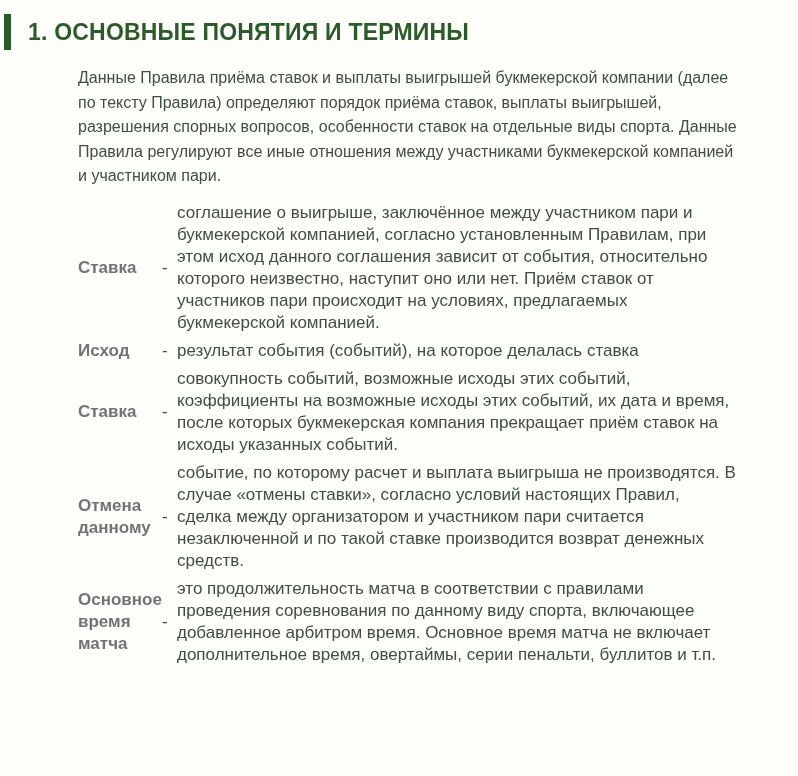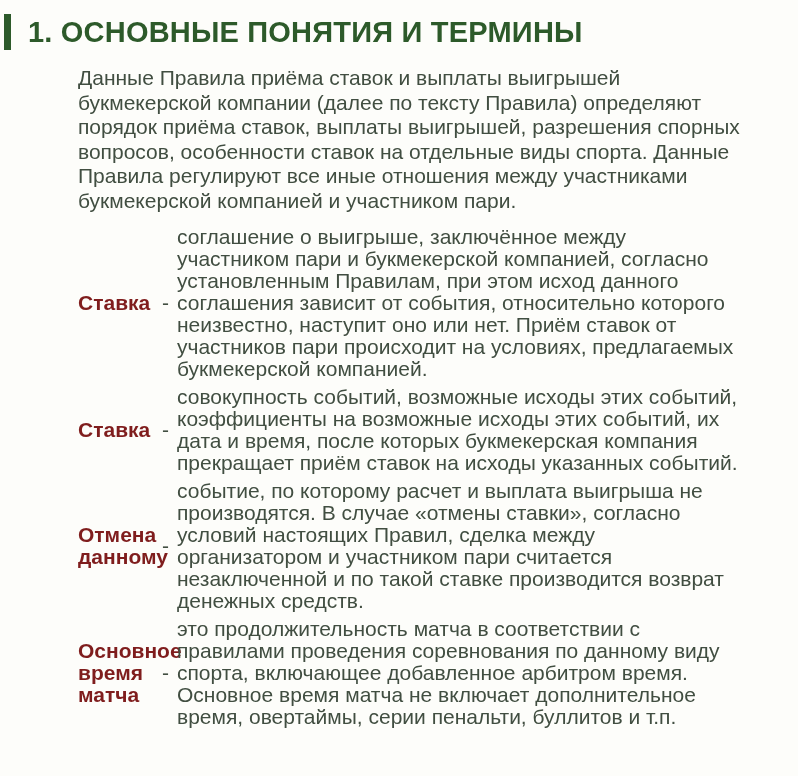--- a/index.html
+++ b/index.html
@@ -21,51 +21,51 @@
     margin-bottom: 16px;
   }
   .accent-bar {
     width: 7px;
     background: #2d5a2a;
     flex: 0 0 auto;
   }
   h1.title {
     margin: 0;
     padding: 0 0 0 17px;
-    font-size: 29px;
+    font-size: 23px;
     line-height: 36px;
     font-weight: bold;
     color: #2d5a2a;
     letter-spacing: 0.2px;
   }
   .content {
     padding-left: 74px;
   }
   .content p {
     margin: 0 0 10px 0;
-    font-size: 21px;
+    font-size: 16px;
     line-height: 24.5px;
     max-width: 664px;
   }
   table.terms {
     border-collapse: collapse;
     margin-top: 4px;
     table-layout: fixed;
     width: 660px;
   }
   table.terms td {
-    font-size: 21px;
+    font-size: 17px;
     line-height: 22px;
     vertical-align: middle;
     padding: 3px 0;
   }
   td.term {
     width: 84px;
     font-weight: bold;
-    color: #7f1d1d;
+    color: #737373;
   }
   td.sep {
     width: 15px;
     color: #414e41;
   }
   td.def {
     width: 561px;
   }
 </style>
 </head>
@@ -85,20 +85,25 @@
 
     <table class="terms">
       <tbody>
 
           <tr>
             <td class="term">Ставка</td>
             <td class="sep">-</td>
             <td class="def">соглашение о выигрыше, заключённое между участником пари и букмекерской компанией, согласно установленным Правилам, при этом исход данного соглашения зависит от события, относительно которого неизвестно, наступит оно или нет. Приём ставок от участников пари происходит на условиях, предлагаемых букмекерской компанией.</td>
           </tr>
 
+          <tr>
+            <td class="term">Исход</td>
+            <td class="sep">-</td>
+            <td class="def">результат события (событий), на которое делалась ставка</td>
+          </tr>
 
 
           <tr>
             <td class="term">Ставка</td>
             <td class="sep">-</td>
             <td class="def">совокупность событий, возможные исходы этих событий, коэффициенты на возможные исходы этих событий, их дата и время, после которых букмекерская компания прекращает приём ставок на исходы указанных событий.</td>
           </tr>
 
           <tr>
             <td class="term">Отмена данному</td>

